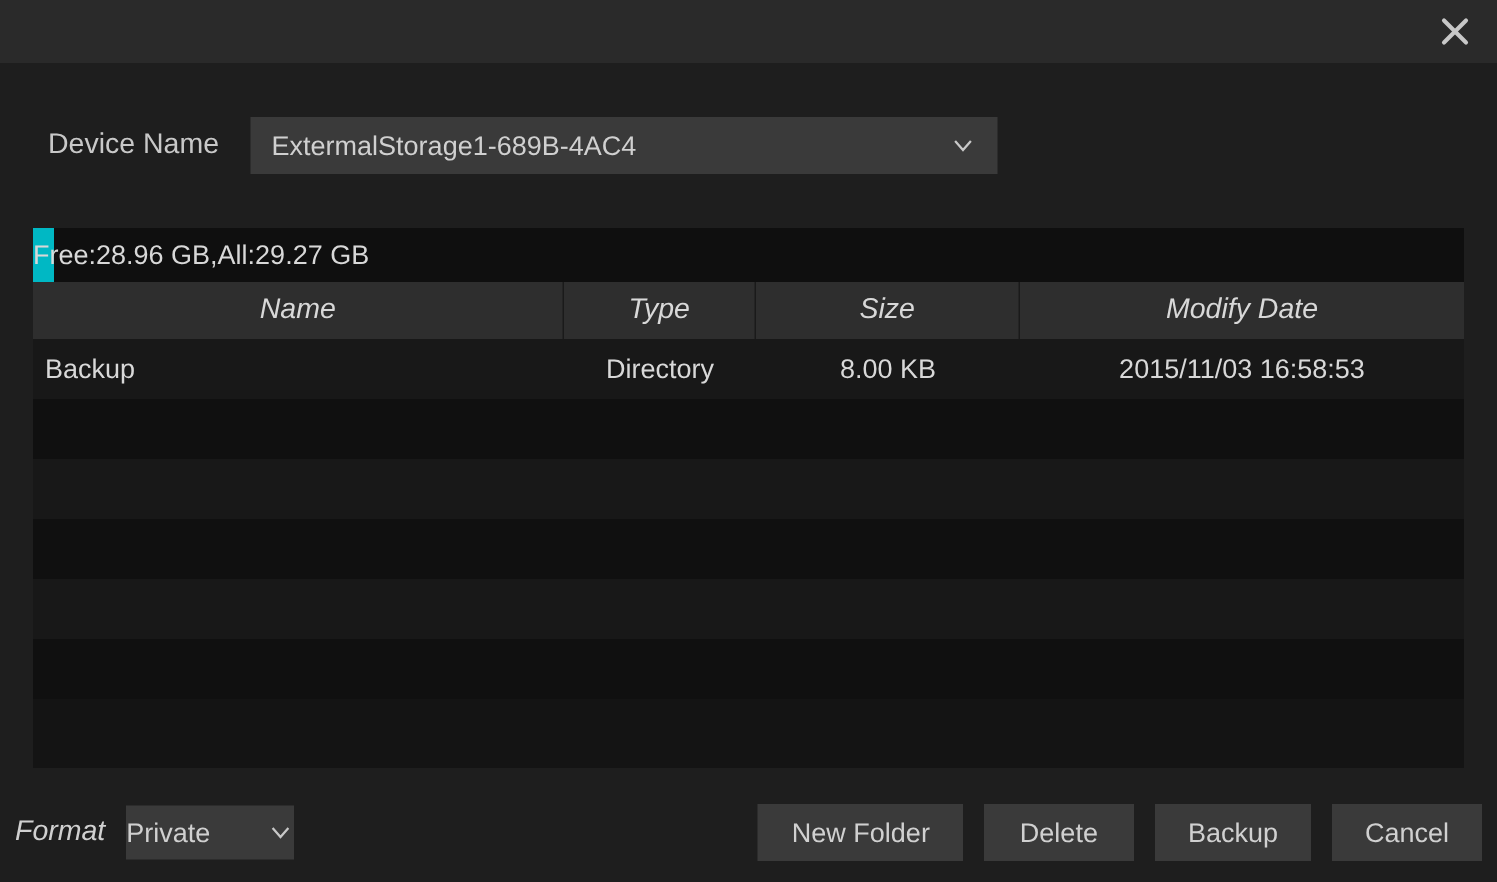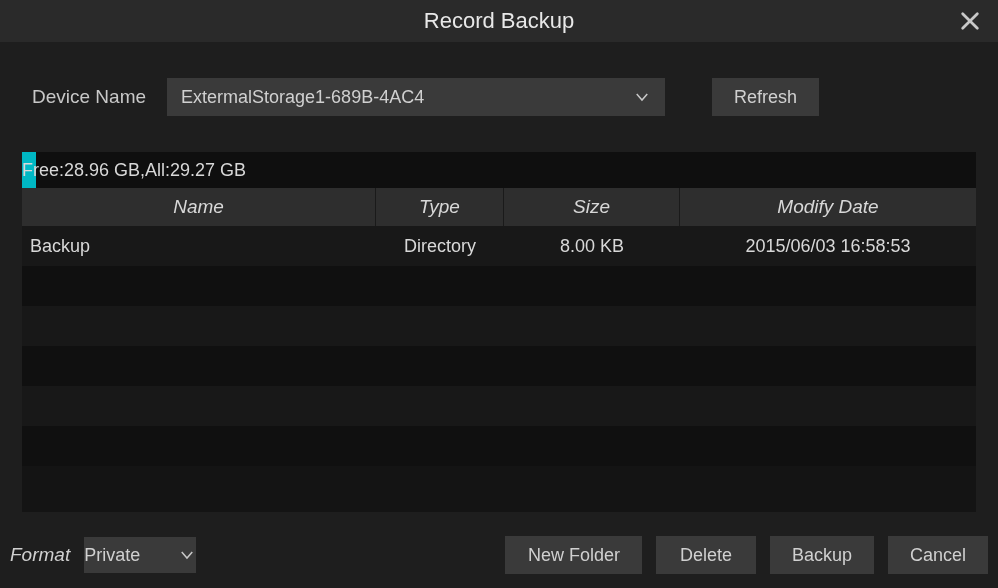--- a/index.html
+++ b/index.html
@@ -206,61 +206,59 @@
     .spacer { flex: 1; }
     .footer .btn { flex: 0 0 auto; min-width: 100px; }
     .footer .btn.new-folder { min-width: 128px; padding-left: 23px; }
   </style>
 </head>
 <body>
 
 <div class="dialog">
 
   <div class="titlebar">
-    <div class="titlebar-title">Record Backup</div>
     <div class="close-btn">
       <svg viewBox="0 0 24 24">
         <line x1="4" y1="4" x2="20" y2="20" stroke="currentColor" stroke-width="3" stroke-linecap="round"></line>
         <line x1="20" y1="4" x2="4" y2="20" stroke="currentColor" stroke-width="3" stroke-linecap="round"></line>
       </svg>
     </div>
   </div>
 
   <div class="content">
 
     <div class="device-row">
       <div class="device-label">Device Name</div>
       <div class="device-select">
         <span class="device-select-text">ExtermalStorage1-689B-4AC4</span>
         <svg class="chevron-down" viewBox="0 0 24 24">
           <polyline points="5,8 12,16 19,8" fill="none" stroke="currentColor" stroke-width="2"></polyline>
         </svg>
       </div>
-      <button class="btn refresh-btn">Refresh</button>
     </div>
 
     <div class="storage-bar-wrap">
       <div class="storage-bar-used" id="storage-used" style="width: 1.5%;"></div>
       <div class="storage-bar-text">Free:28.96 GB,All:29.27 GB</div>
     </div>
 
     <div class="table-wrap">
       <div class="thead-row">
         <div class="th col-name">Name</div>
         <div class="th col-type">Type</div>
         <div class="th col-size">Size</div>
         <div class="th col-modify">Modify Date</div>
       </div>
       <div class="tbody" id="tbody">
 
       <div class="tr stripe-a">
             <div class="td col-name">Backup</div>
             <div class="td col-type">Directory</div>
             <div class="td col-size">8.00 KB</div>
-            <div class="td col-modify">2015/06/03 16:58:53</div>
+            <div class="td col-modify">2015/11/03 16:58:53</div>
           </div>
           <div class="tr stripe-b">
             <div class="td col-name"></div>
             <div class="td col-type"></div>
             <div class="td col-size"></div>
             <div class="td col-modify"></div>
           </div>
           <div class="tr stripe-a">
             <div class="td col-name"></div>
             <div class="td col-type"></div>

